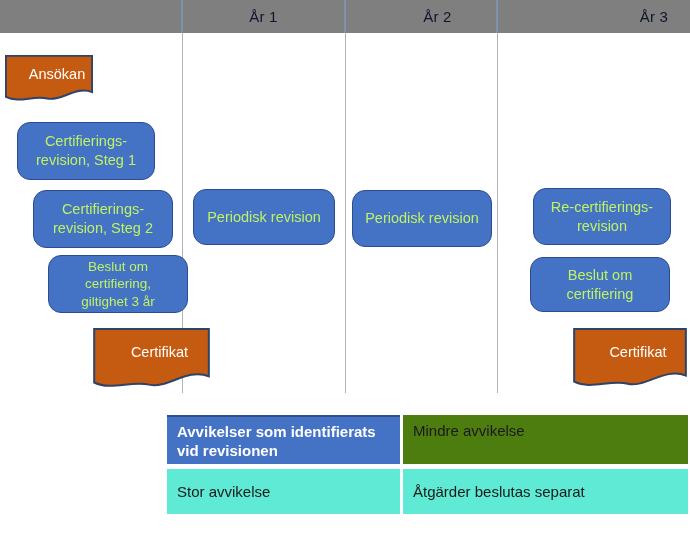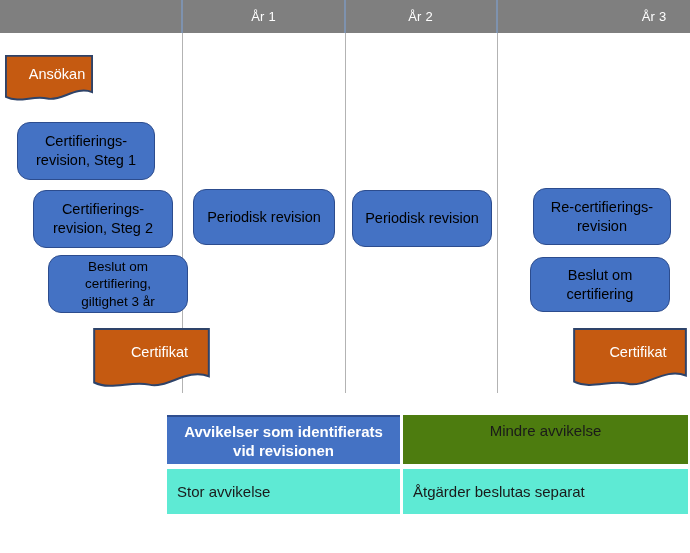--- a/index.html
+++ b/index.html
@@ -3,32 +3,32 @@
 <meta charset="utf-8">
 <style>
   html,body{margin:0;padding:0;background:#fff;}
   .canvas{
     position:relative;width:690px;height:553px;background:#ffffff;overflow:hidden;
     font-family:"Liberation Sans","DejaVu Sans",sans-serif;
   }
   
   .header-bar{position:absolute;left:0;top:0;width:690px;height:33px;background:#7f7f7f;}
   .hcol{position:absolute;top:0;height:33px;display:flex;align-items:center;justify-content:center;
-        color:#ffffff;font-size:13px;font-weight:500;letter-spacing:.2px;}
+        color:#0f172a;font-size:15px;font-weight:500;letter-spacing:.2px;}
   .hcol-1{left:182px;width:163px;}
-  .hcol-2{left:336px;width:169px;}
+  .hcol-2{left:353px;width:169px;}
   .hcol-3{left:497px;width:218px;margin-left:48px;}
   .hdr-div{position:absolute;top:0;width:2px;height:33px;background:#7e92ae;}
   
   .vline{position:absolute;top:33px;height:360px;width:1px;background:#b3b3b3;}
   
   .process{
     position:absolute;background:#4472c4;border:1.5px solid #2c4c8e;border-radius:13px;
     display:flex;align-items:center;justify-content:center;text-align:center;
-    color:#000000;font-size:14.5px;line-height:1.28;white-space:pre-line;box-sizing:border-box;
+    color:#bef264;font-size:14.5px;line-height:1.28;white-space:pre-line;box-sizing:border-box;
   }
   .document{position:absolute;}
   .document svg{position:absolute;left:0;top:0;width:100%;height:100%;}
   .doc-label{
     position:absolute;left:16px;top:0;right:0;height:74%;
     display:flex;align-items:center;justify-content:center;
     color:#ffffff;font-size:14.5px;text-align:center;
   }
   #node-ansokan{left:5px;top:55px;width:88px;height:50px;}
   #node-steg1{left:17px;top:122px;width:138px;height:58px;}
@@ -39,21 +39,21 @@
   #node-periodisk2{left:352px;top:190px;width:140px;height:57px;}
   #node-recert{left:505px;top:188px;width:138px;height:57px;margin-left:28px;}
   #node-beslut2{left:530px;top:257px;width:140px;height:55px;}
   #node-certifikat2{left:573px;top:328px;width:114px;height:64px;}
   
   .dev-table{
     position:absolute;left:167px;top:415px;width:521px;
     display:grid;grid-template-columns:233px 1fr;grid-template-rows:49px 45px 30px;
     column-gap:3px;row-gap:5px;font-size:15px;color:#1a1a1a;
   }
-  .dev-table .cell{box-sizing:border-box;padding:6px 10px 6px 10px;line-height:1.28;text-align:center;}
+  .dev-table .cell{box-sizing:border-box;padding:6px 10px 6px 10px;line-height:1.28;}
   .dev-table .th{
     background:#4472c4;color:#ffffff;font-weight:bold;
     border-top:2px solid #2f4e8f;padding-top:5px;
   }
   .dev-table .row-odd{background:#4d7c0f;}
   .dev-table .row-even{background:#5eead4;display:flex;align-items:center;padding-top:2px;padding-bottom:2px;}
 </style>
 </head>
 <body>
 

